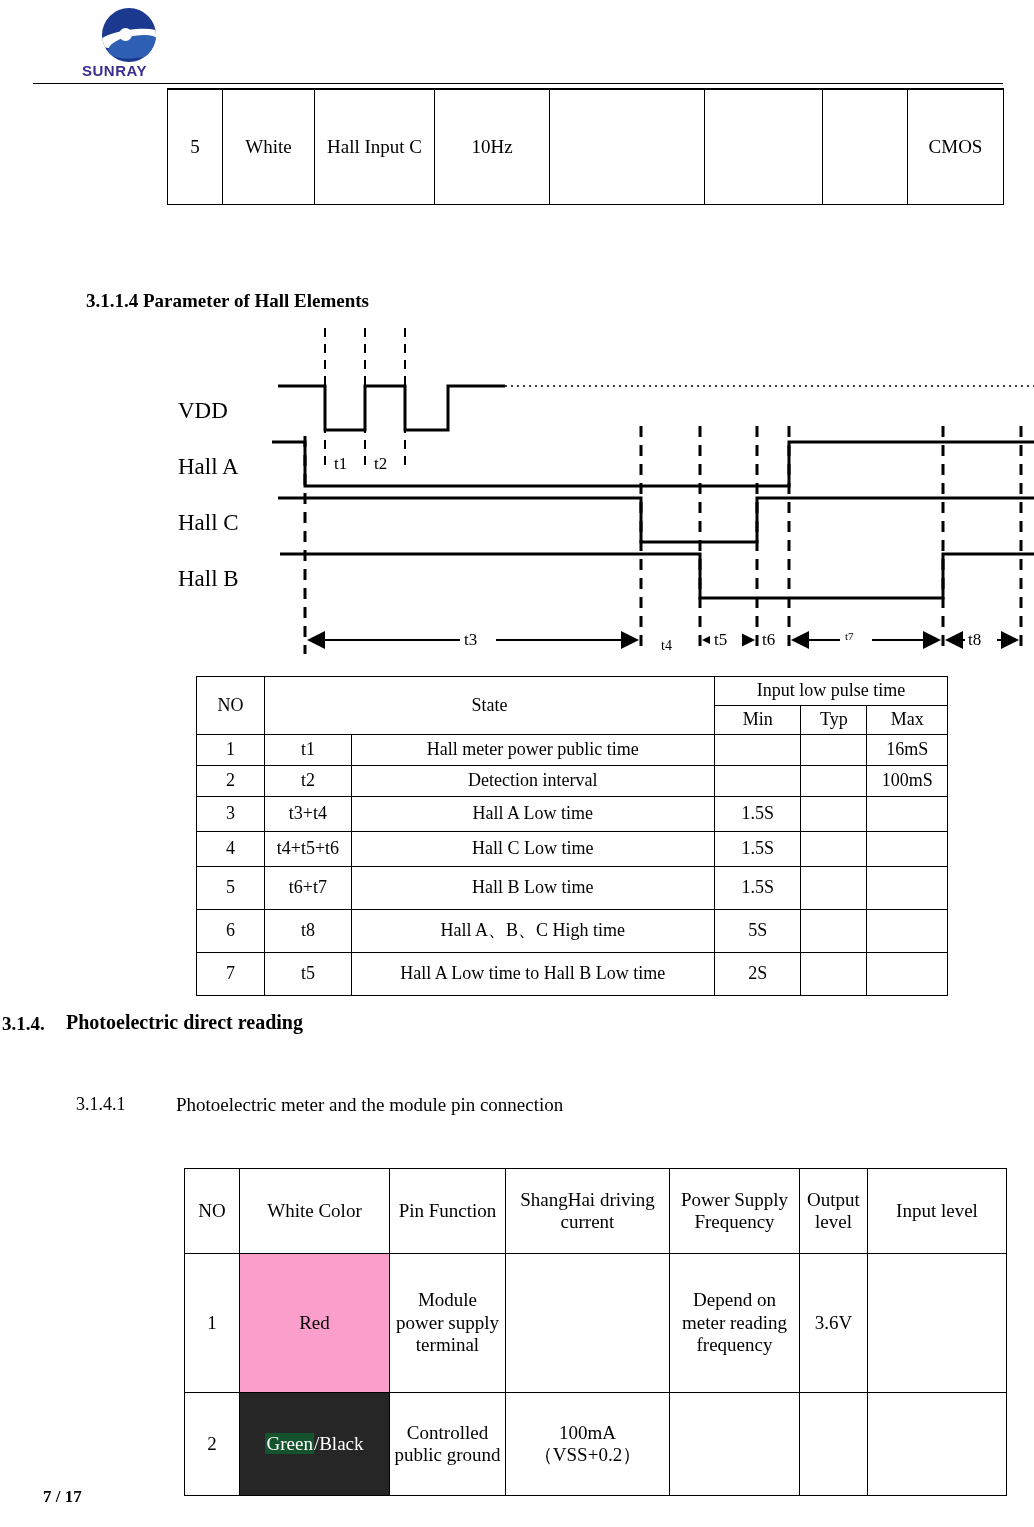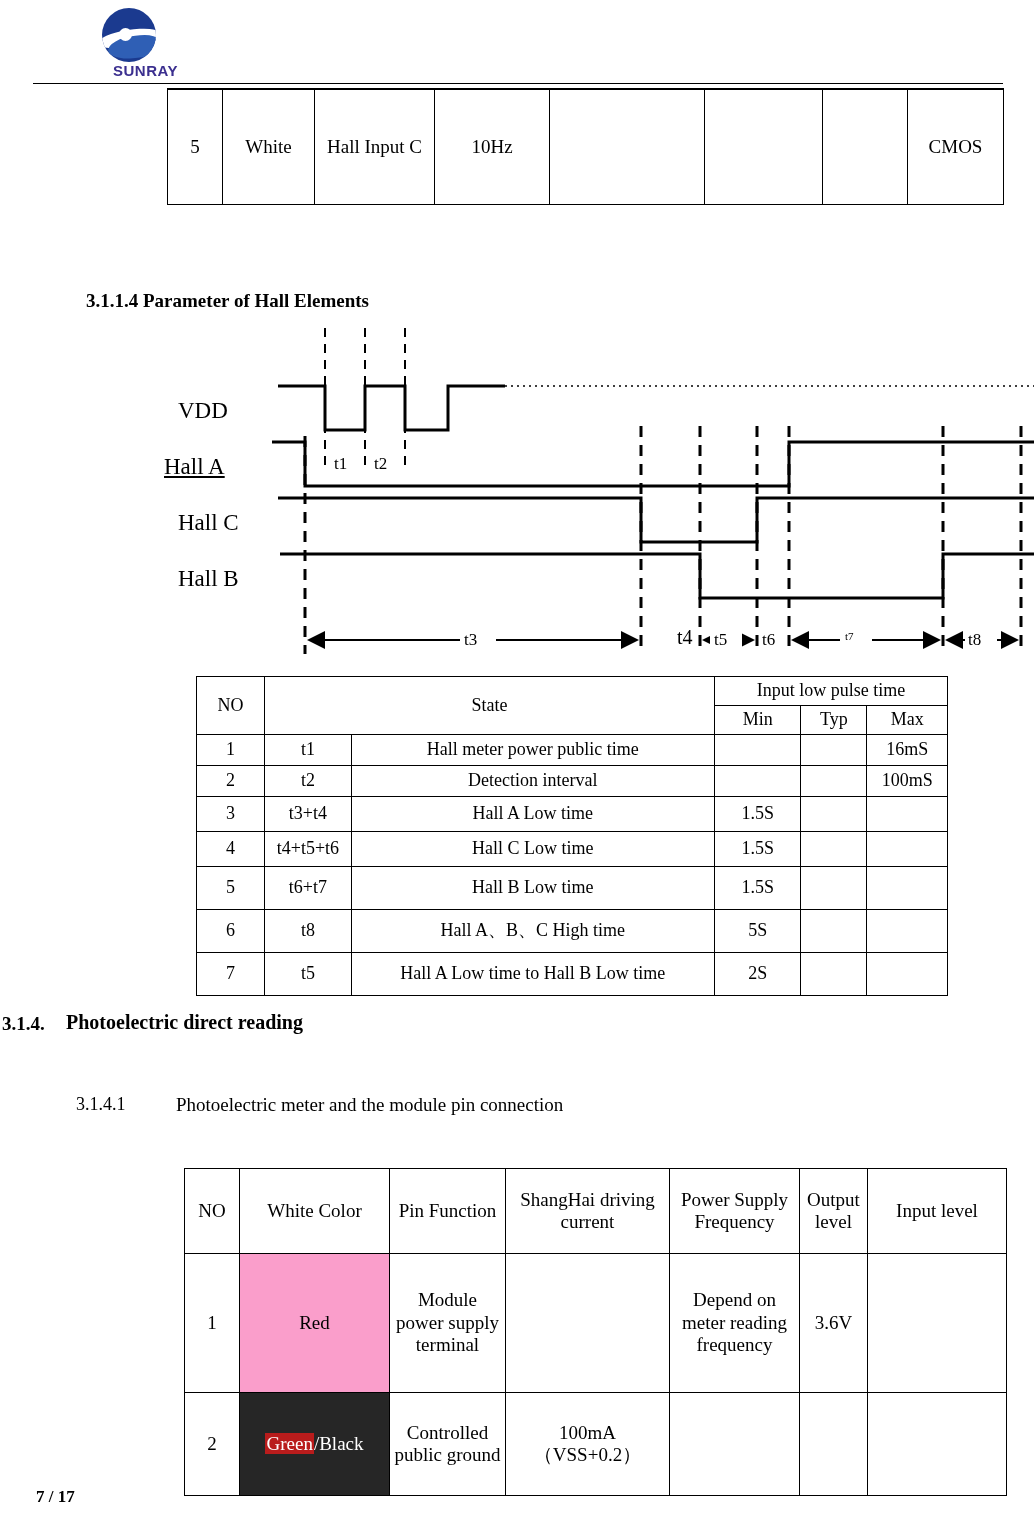--- a/index.html
+++ b/index.html
@@ -55,21 +55,21 @@
     position: absolute;
     left: 17px; top: 20px;
     width: 13px; height: 13px;
     border-radius: 50%;
     background: #ffffff;
   }
   .logo-text {
     position: absolute;
     left: 0px; top: 54px;
     width: 96px;
-    text-align: right;
+    text-align: left;
     font-family: "Liberation Sans", "DejaVu Sans", sans-serif;
     font-weight: bold;
     font-size: 15px;
     letter-spacing: 0.5px;
     color: #3b2f8f;
   }
   .company-title {
     position: absolute;
     left: 0; top: 2px;
     width: 1034px;
@@ -152,29 +152,29 @@
     left: 184px; top: 1168px;
     width: 822px;
   }
   #pin-conn-table td {
     font-size: 19px;
     padding: 3px 4px;
   }
   .cell-pink { background: #FA9ECB; }
   .cell-dark { background: #262626; color: #ffffff; }
   .hl-green {
-    background: #b91c1c;
+    background: #14532d;
     color: #ffffff;
     padding: 0 1px;
   }
 
   
   #page-footer {
     position: absolute;
-    left: 36px; top: 1487px;
+    left: 43px; top: 1487px;
     font-size: 17px;
     font-weight: bold;
     text-align: center;
   }
 </style>
 </head>
 <body>
 
 <div class="header">
   <div class="logo">
@@ -210,21 +210,21 @@
       <td></td>
       <td>CMOS</td>
     </tr>
   </tbody>
 </table>
 
 <div class="h-sub" id="heading-3114">3.1.1.4 Parameter of Hall Elements</div>
 
 <div id="timing-diagram">
   <div class="wf-label" style="left:178px; top:80px;">VDD</div>
-  <div class="wf-label" style="left:164px; top:136px;text-decoration:underline;">Hall A</div>
+  <div class="wf-label" style="left:178px; top:136px;">Hall A</div>
   <div class="wf-label" style="left:178px; top:192px;">Hall C</div>
   <div class="wf-label" style="left:178px; top:248px;">Hall B</div>
 
   <svg width="1034" height="360" viewBox="0 0 1034 360">
 
     <line x1="325" y1="10" x2="325" y2="150" stroke="#000" stroke-width="2" stroke-dasharray="9,7"></line>
     <line x1="365" y1="10" x2="365" y2="150" stroke="#000" stroke-width="2" stroke-dasharray="9,7"></line>
     <line x1="405" y1="10" x2="405" y2="150" stroke="#000" stroke-width="2" stroke-dasharray="9,7"></line>
 
     <line x1="305" y1="118" x2="305" y2="336" stroke="#000" stroke-width="3" stroke-dasharray="11,8"></line>
@@ -262,21 +262,21 @@
     <rect x="840" y="310" width="32" height="24" fill="#fff"></rect>
     <rect x="965" y="310" width="32" height="24" fill="#fff"></rect>
   </svg>
 
   
   <div class="wf-label" style="left:334px; top:136px; font-size:17px;">t1</div>
   <div class="wf-label" style="left:374px; top:136px; font-size:17px;">t2</div>
 
   
   <div class="wf-label" style="left:464px; top:312px; font-size:17px;">t3</div>
-  <div class="wf-label" style="left:661px; top:308px; font-size:20px;margin-left:16px;">t4</div>
+  <div class="wf-label" style="left:661px; top:320px; font-size:14px;">t4</div>
   <div class="wf-label" style="left:714px; top:312px; font-size:17px;">t5</div>
   <div class="wf-label" style="left:762px; top:312px; font-size:17px;">t6</div>
   <div class="wf-label" style="left:845px; top:312px; font-size:11px;">t7</div>
   <div class="wf-label" style="left:968px; top:312px; font-size:17px;">t8</div>
 </div>
 
 <table class="doc" id="hall-param-table">
   <colgroup>
     <col style="width:66px">
       <col style="width:84px">

